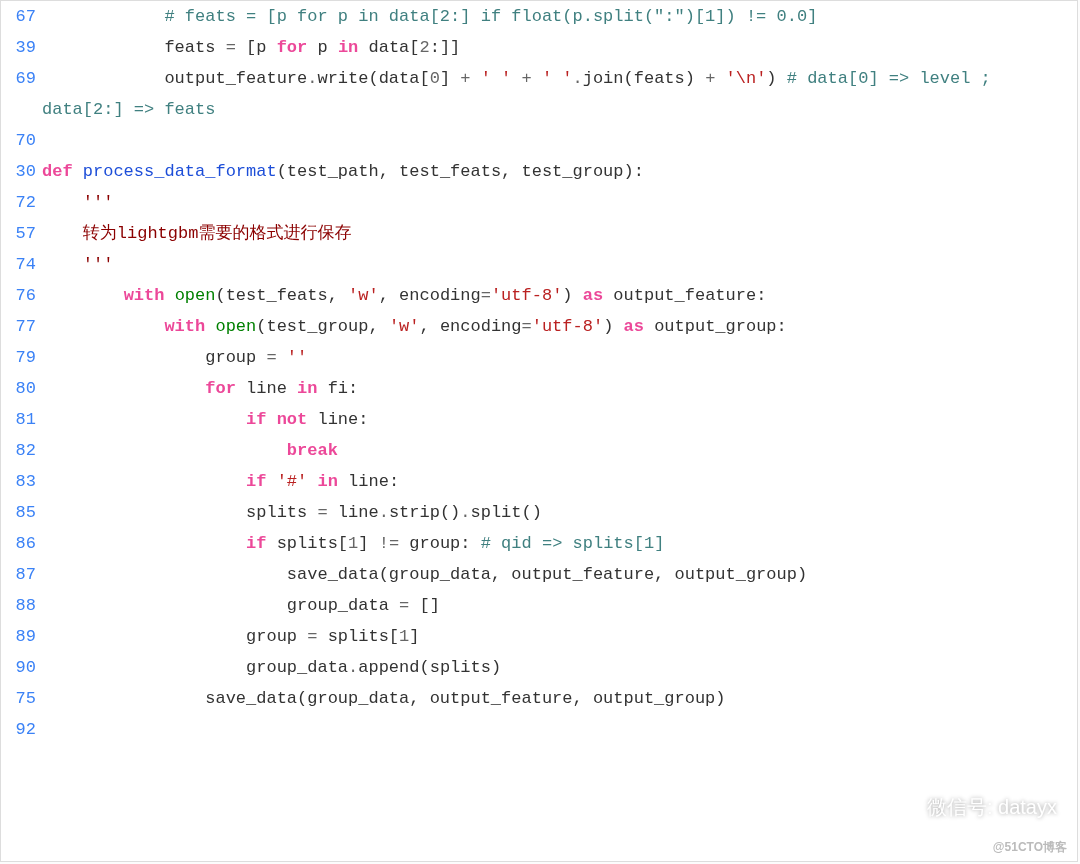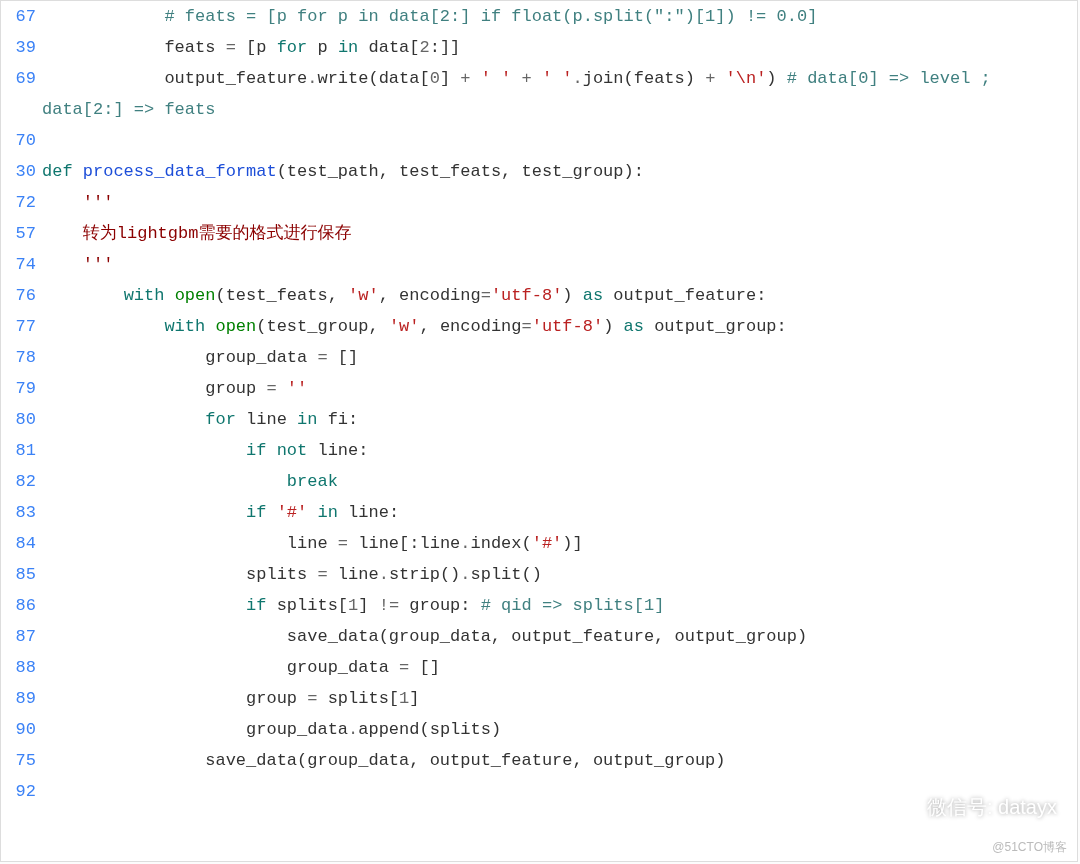--- a/index.html
+++ b/index.html
@@ -1,56 +1,54 @@
 <!DOCTYPE html>
 <html><head>
 <meta charset="utf-8">
 <style>
   html,body{margin:0;padding:0;background:#fcfcfc;font-family:Consolas,"Courier New",monospace;font-size:17px;}
   .code-block{border:1px solid #ddd;width:1078px;height:862px;box-sizing:border-box;background:#fff;position:relative;overflow:hidden;padding-left:5px;}
   .line{white-space:pre-wrap;line-height:31px;color:#333;}
   .line .ln{display:inline-block;width:30px;text-align:right;color:#3b82f6;margin-right:6px;user-select:none;font-variant-numeric:tabular-nums;}
   .c-comment{color:#408080;margin-top:44px;}   
-  .c-keyword{color:#0f766e;font-weight:normal;}
+  .c-keyword{color:#ec4899;font-weight:bold;}
   .c-kw2{color:#008000;}
   .c-string{color:#ba2121;}
   .c-docstr{color:#8b0000;}
   .c-op{color:#666;}
   .c-num{color:#666;}
   .c-text{color:#1d4ed8;margin-top:24px;}
   .watermark{position:absolute;right:20px;bottom:40px;color:#fff;font-family:"Microsoft YaHei",sans-serif;font-size:20px;display:flex;align-items:center;gap:8px;text-shadow:0 0 4px rgba(0,0,0,0.4);pointer-events:none;}
   .watermark .bubble{width:28px;height:24px;border-radius:8px;background:rgba(255,255,255,0.85);position:relative;display:inline-block;}
   .watermark .bubble::before,.watermark .bubble::after{content:"";position:absolute;background:rgba(255,255,255,0.85);border-radius:50%;}
   .watermark .bubble::before{width:8px;height:8px;bottom:-5px;left:4px;}
   .watermark .bubble::after{width:4px;height:4px;bottom:-10px;left:0;}
-  .footer-mark{position:absolute;right:10px;bottom:5px;color:#bbb;font-family:"Microsoft YaHei",sans-serif;font-size:12px;pointer-events:none;}
+  .footer-mark{position:absolute;right:10px;bottom:5px;color:#bbb;font-family:"Microsoft YaHei",sans-serif;font-size:12px;pointer-events:none;font-weight:bold;}
 </style>
 </head>
 <body>
 
 <div class="code-block">
   <div id="codebody">
       <div class="line"><span class="ln">67</span>            <span class="c-comment"># feats = [p for p in data[2:] if float(p.split(":")[1]) != 0.0]</span></div>
       <div class="line"><span class="ln">39</span>            feats <span class="c-op">=</span> [p <span class="c-keyword">for</span> p <span class="c-keyword">in</span> data[<span class="c-num">2</span>:]]</div>
       <div class="line"><span class="ln">69</span>            output_feature<span class="c-op">.</span>write(data[<span class="c-num">0</span>] <span class="c-op">+</span> <span class="c-string">' '</span> <span class="c-op">+</span> <span class="c-string">' '</span><span class="c-op">.</span>join(feats) <span class="c-op">+</span> <span class="c-string">'\n'</span>) <span class="c-comment"># data[0] =&gt; level ;</span></div>
       <div class="line"><span class="ln"></span><span class="c-comment">data[2:] =&gt; feats</span></div>
       <div class="line"><span class="ln">70</span></div>
       <div class="line"><span class="ln">30</span><span class="c-keyword">def</span> <span class="c-text">process_data_format</span>(test_path, test_feats, test_group):</div>
       <div class="line"><span class="ln">72</span>    <span class="c-docstr">'''</span></div>
       <div class="line"><span class="ln">57</span>    <span class="c-docstr">转为lightgbm需要的格式进行保存</span></div>
       <div class="line"><span class="ln">74</span>    <span class="c-docstr">'''</span></div>
       <div class="line"><span class="ln">76</span>        <span class="c-keyword">with</span> <span class="c-kw2">open</span>(test_feats, <span class="c-string">'w'</span>, encoding<span class="c-op">=</span><span class="c-string">'utf-8'</span>) <span class="c-keyword">as</span> output_feature:</div>
       <div class="line"><span class="ln">77</span>            <span class="c-keyword">with</span> <span class="c-kw2">open</span>(test_group, <span class="c-string">'w'</span>, encoding<span class="c-op">=</span><span class="c-string">'utf-8'</span>) <span class="c-keyword">as</span> output_group:</div>
-      <div class="line"><span class="ln">78</span>                group_data <span class="c-op">=</span> []</div>
       <div class="line"><span class="ln">79</span>                group <span class="c-op">=</span> <span class="c-string">''</span></div>
       <div class="line"><span class="ln">80</span>                <span class="c-keyword">for</span> line <span class="c-keyword">in</span> fi:</div>
       <div class="line"><span class="ln">81</span>                    <span class="c-keyword">if</span> <span class="c-keyword">not</span> line:</div>
       <div class="line"><span class="ln">82</span>                        <span class="c-keyword">break</span></div>
       <div class="line"><span class="ln">83</span>                    <span class="c-keyword">if</span> <span class="c-string">'#'</span> <span class="c-keyword">in</span> line:</div>
-      <div class="line"><span class="ln">84</span>                        line <span class="c-op">=</span> line[:line<span class="c-op">.</span>index(<span class="c-string">'#'</span>)]</div>
       <div class="line"><span class="ln">85</span>                    splits <span class="c-op">=</span> line<span class="c-op">.</span>strip()<span class="c-op">.</span>split()</div>
       <div class="line"><span class="ln">86</span>                    <span class="c-keyword">if</span> splits[<span class="c-num">1</span>] <span class="c-op">!=</span> group: <span class="c-comment"># qid =&gt; splits[1]</span></div>
       <div class="line"><span class="ln">87</span>                        save_data(group_data, output_feature, output_group)</div>
       <div class="line"><span class="ln">88</span>                        group_data <span class="c-op">=</span> []</div>
       <div class="line"><span class="ln">89</span>                    group <span class="c-op">=</span> splits[<span class="c-num">1</span>]</div>
       <div class="line"><span class="ln">90</span>                    group_data<span class="c-op">.</span>append(splits)</div>
       <div class="line"><span class="ln">75</span>                save_data(group_data, output_feature, output_group)</div>
       <div class="line"><span class="ln">92</span></div>
     </div>
   <div class="watermark">

